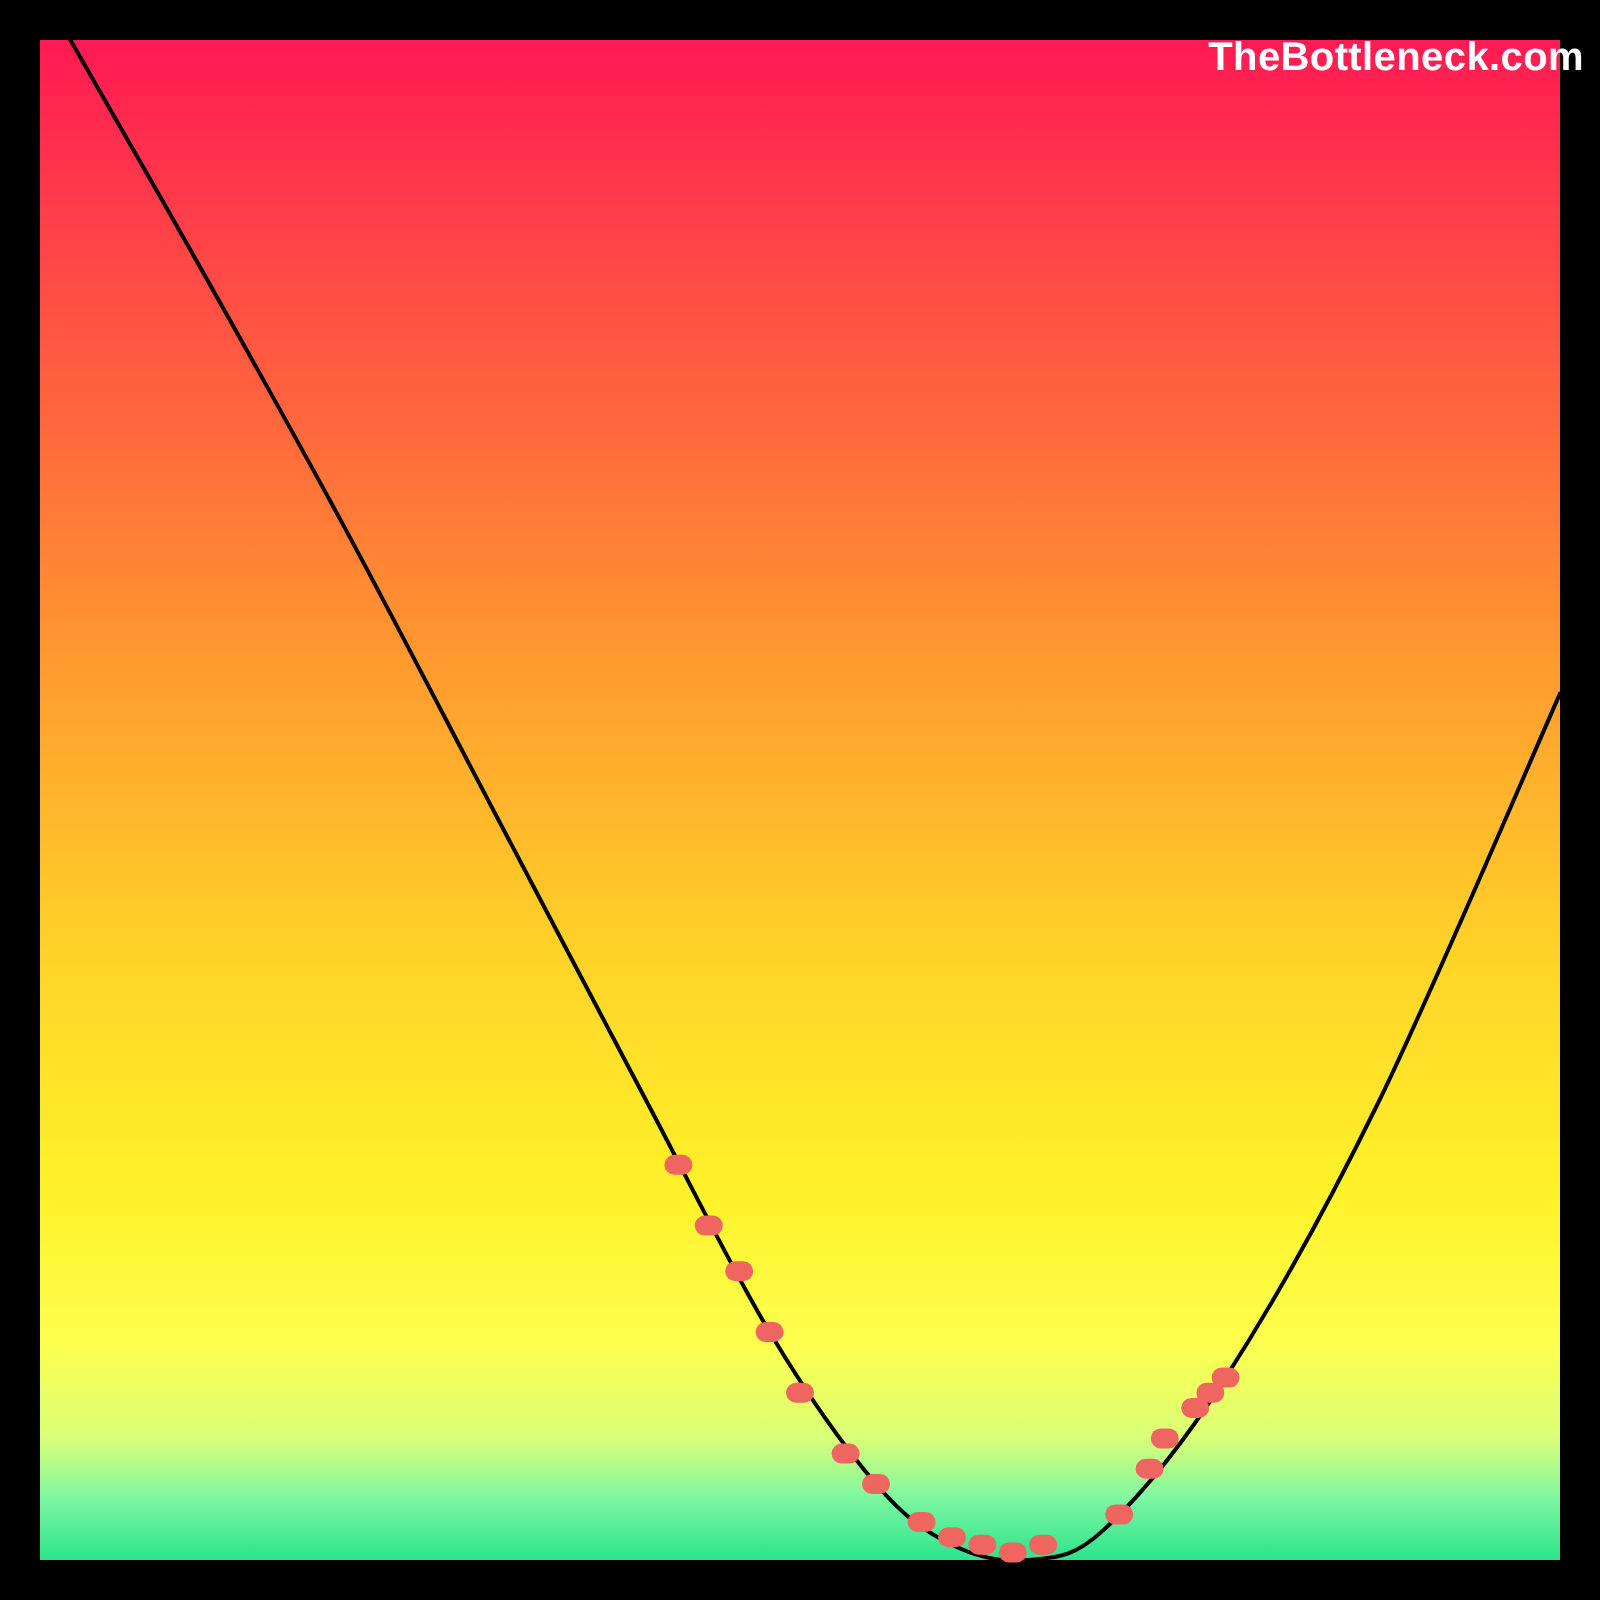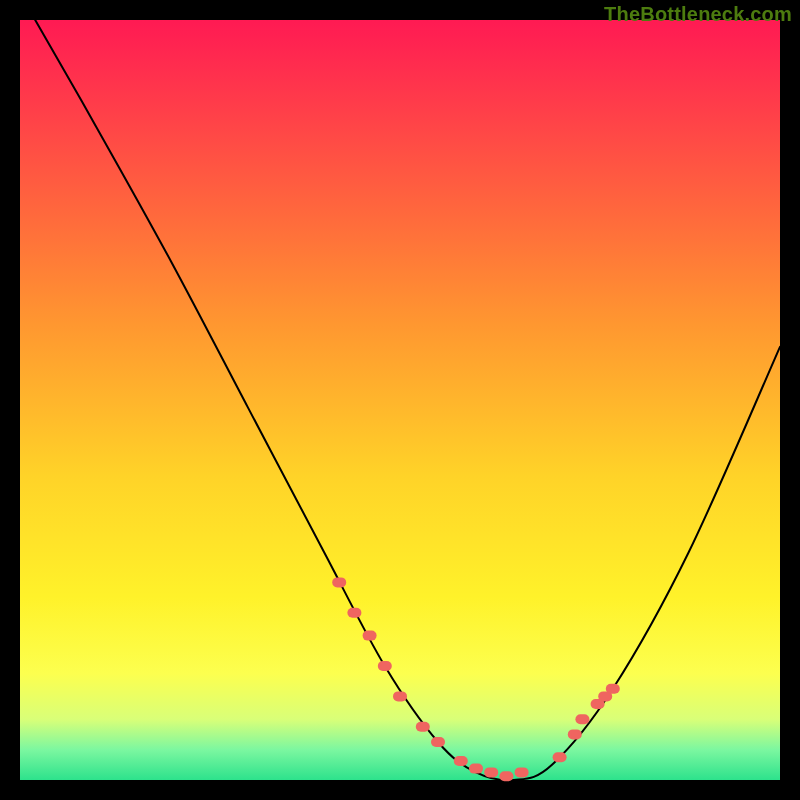--- a/index.html
+++ b/index.html
@@ -31,26 +31,26 @@
       #ff9730 40%,
       #ffd328 60%,
       #fff22a 76%,
       #fcff4f 86%,
       #d9ff78 92%,
       #7cf7a0 96%,
       #2de28c 100%);
   }
   .watermark {
     position: absolute;
-    top: 3px;
+    top: 18px;
     right: 8px;
     font-family: Arial, Helvetica, sans-serif;
     font-size: 20px;
     font-weight: 600;
-    color: #4d7c0f;
+    color: #ffffff;
     letter-spacing: 0.2px;
     user-select: none;
   }
   svg.curve {
     position: absolute;
     left: 20px;
     top: 20px;
     width: 760px;
     height: 760px;
     overflow: visible;

